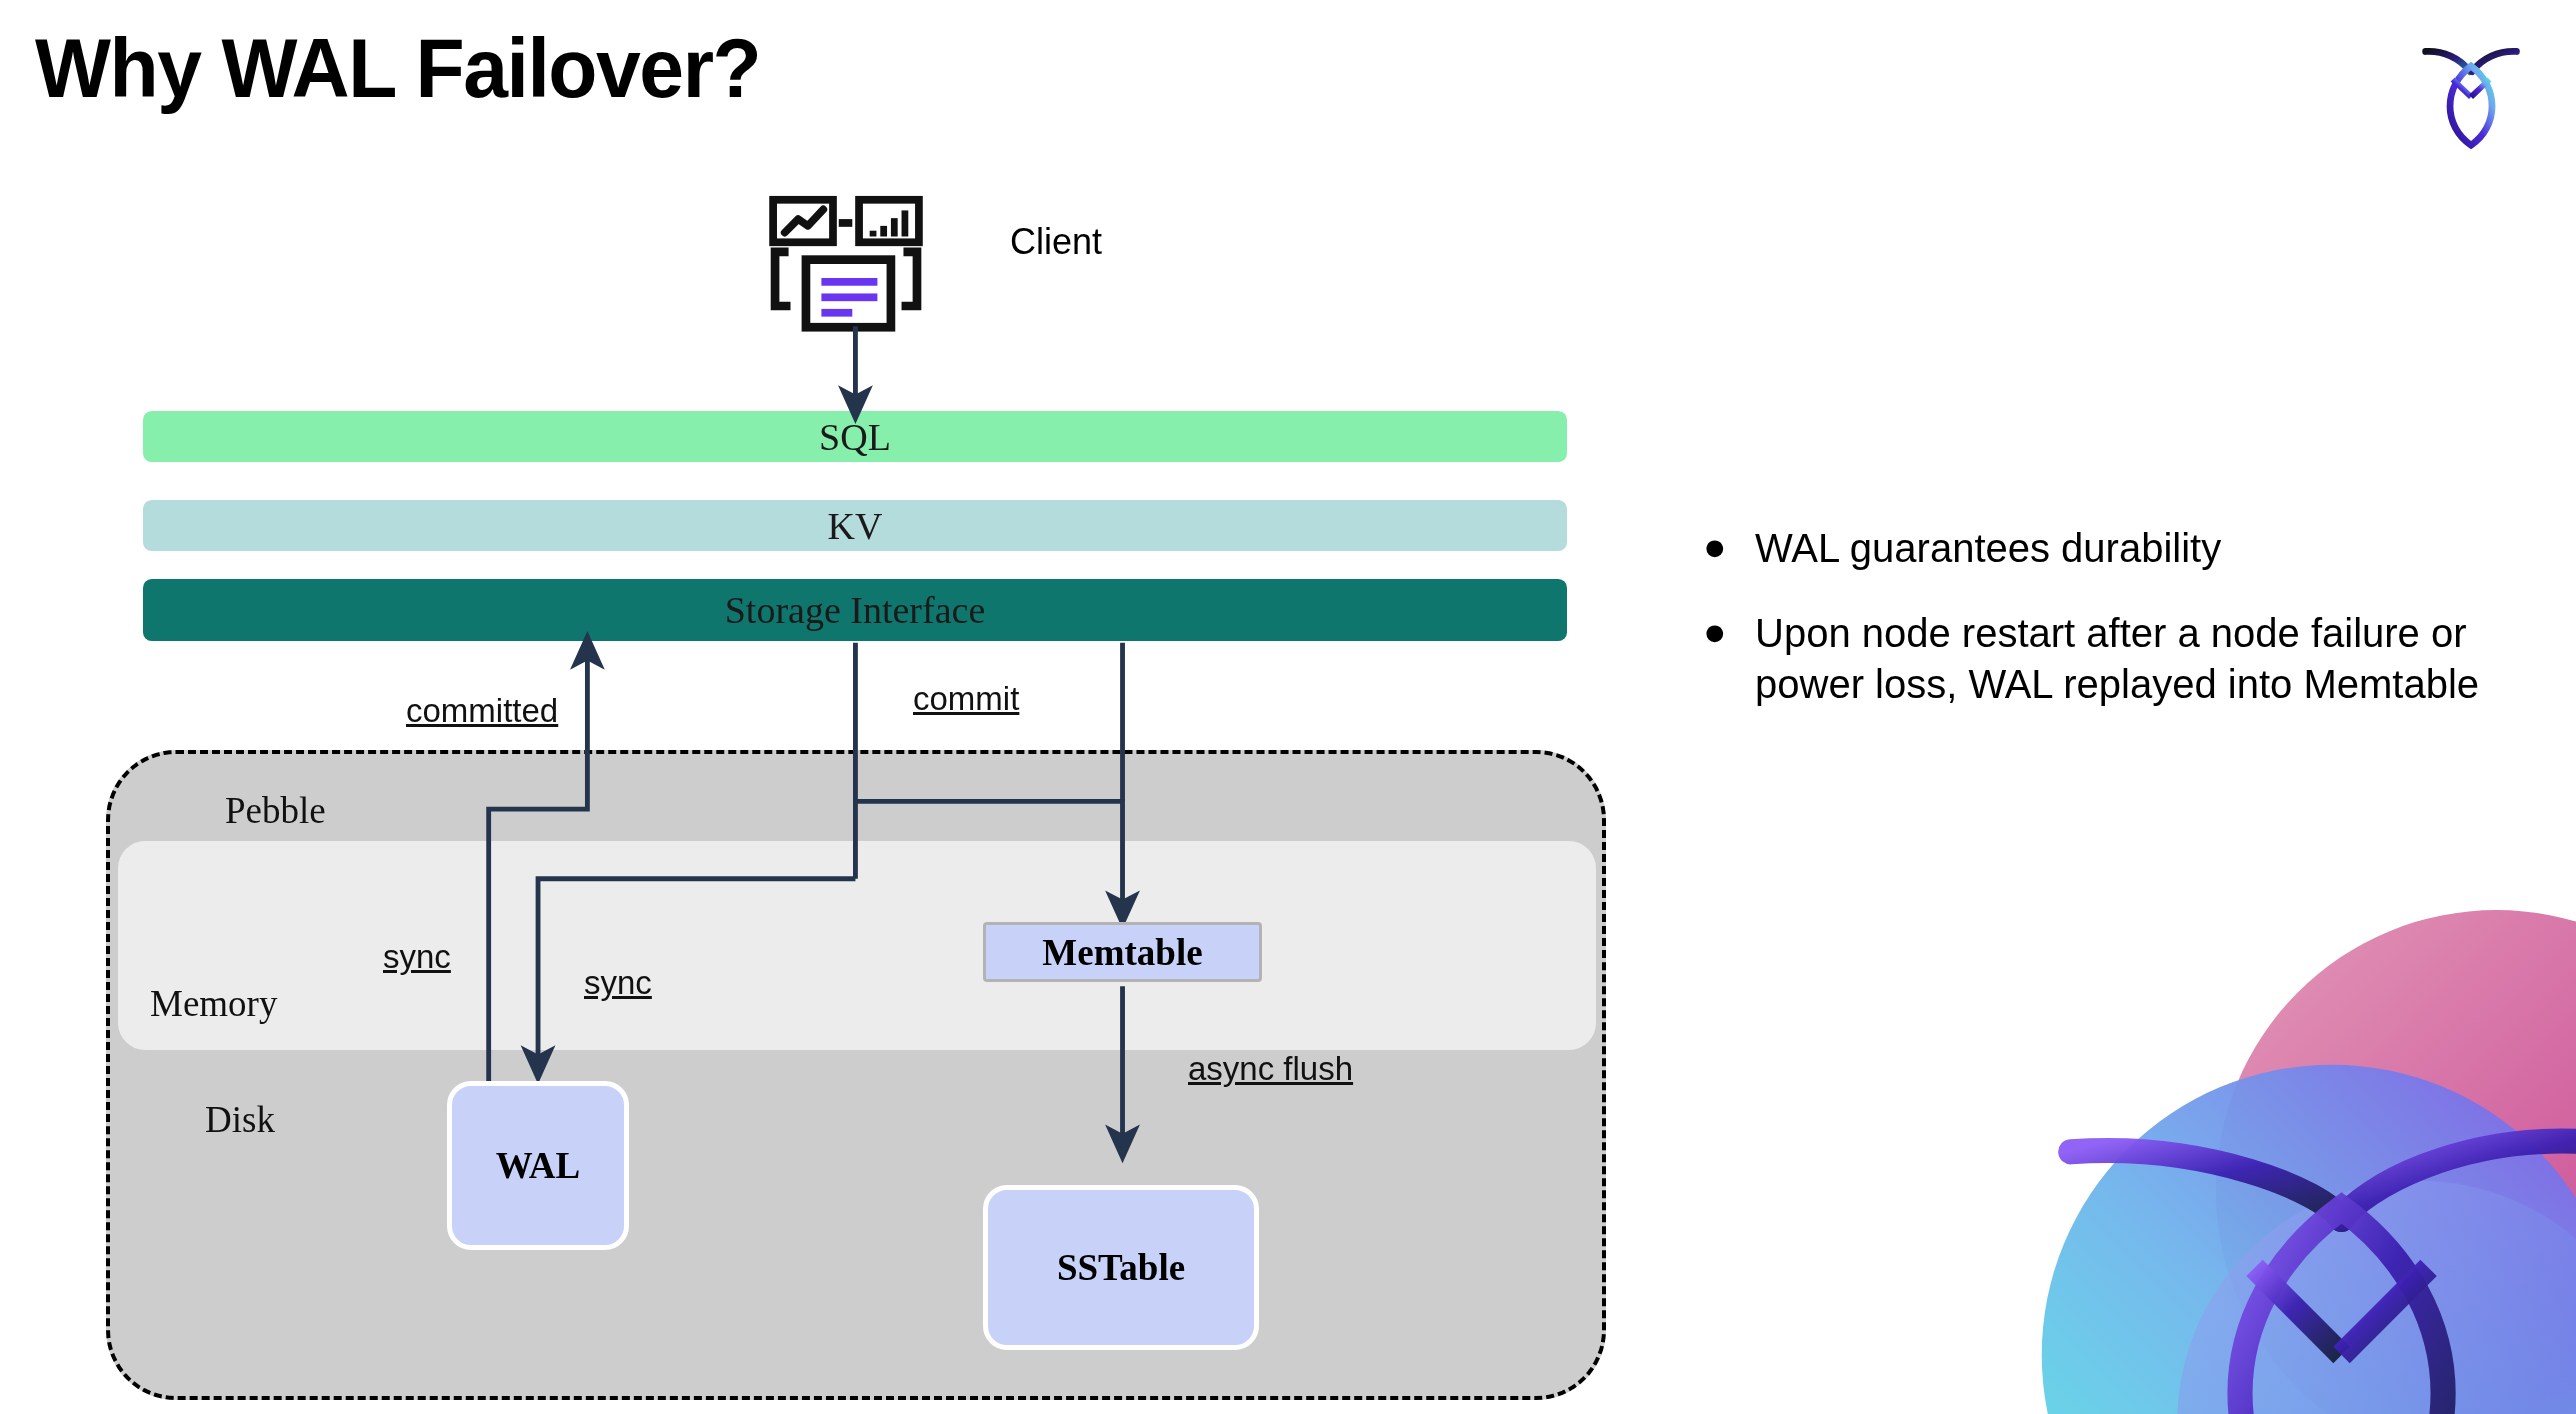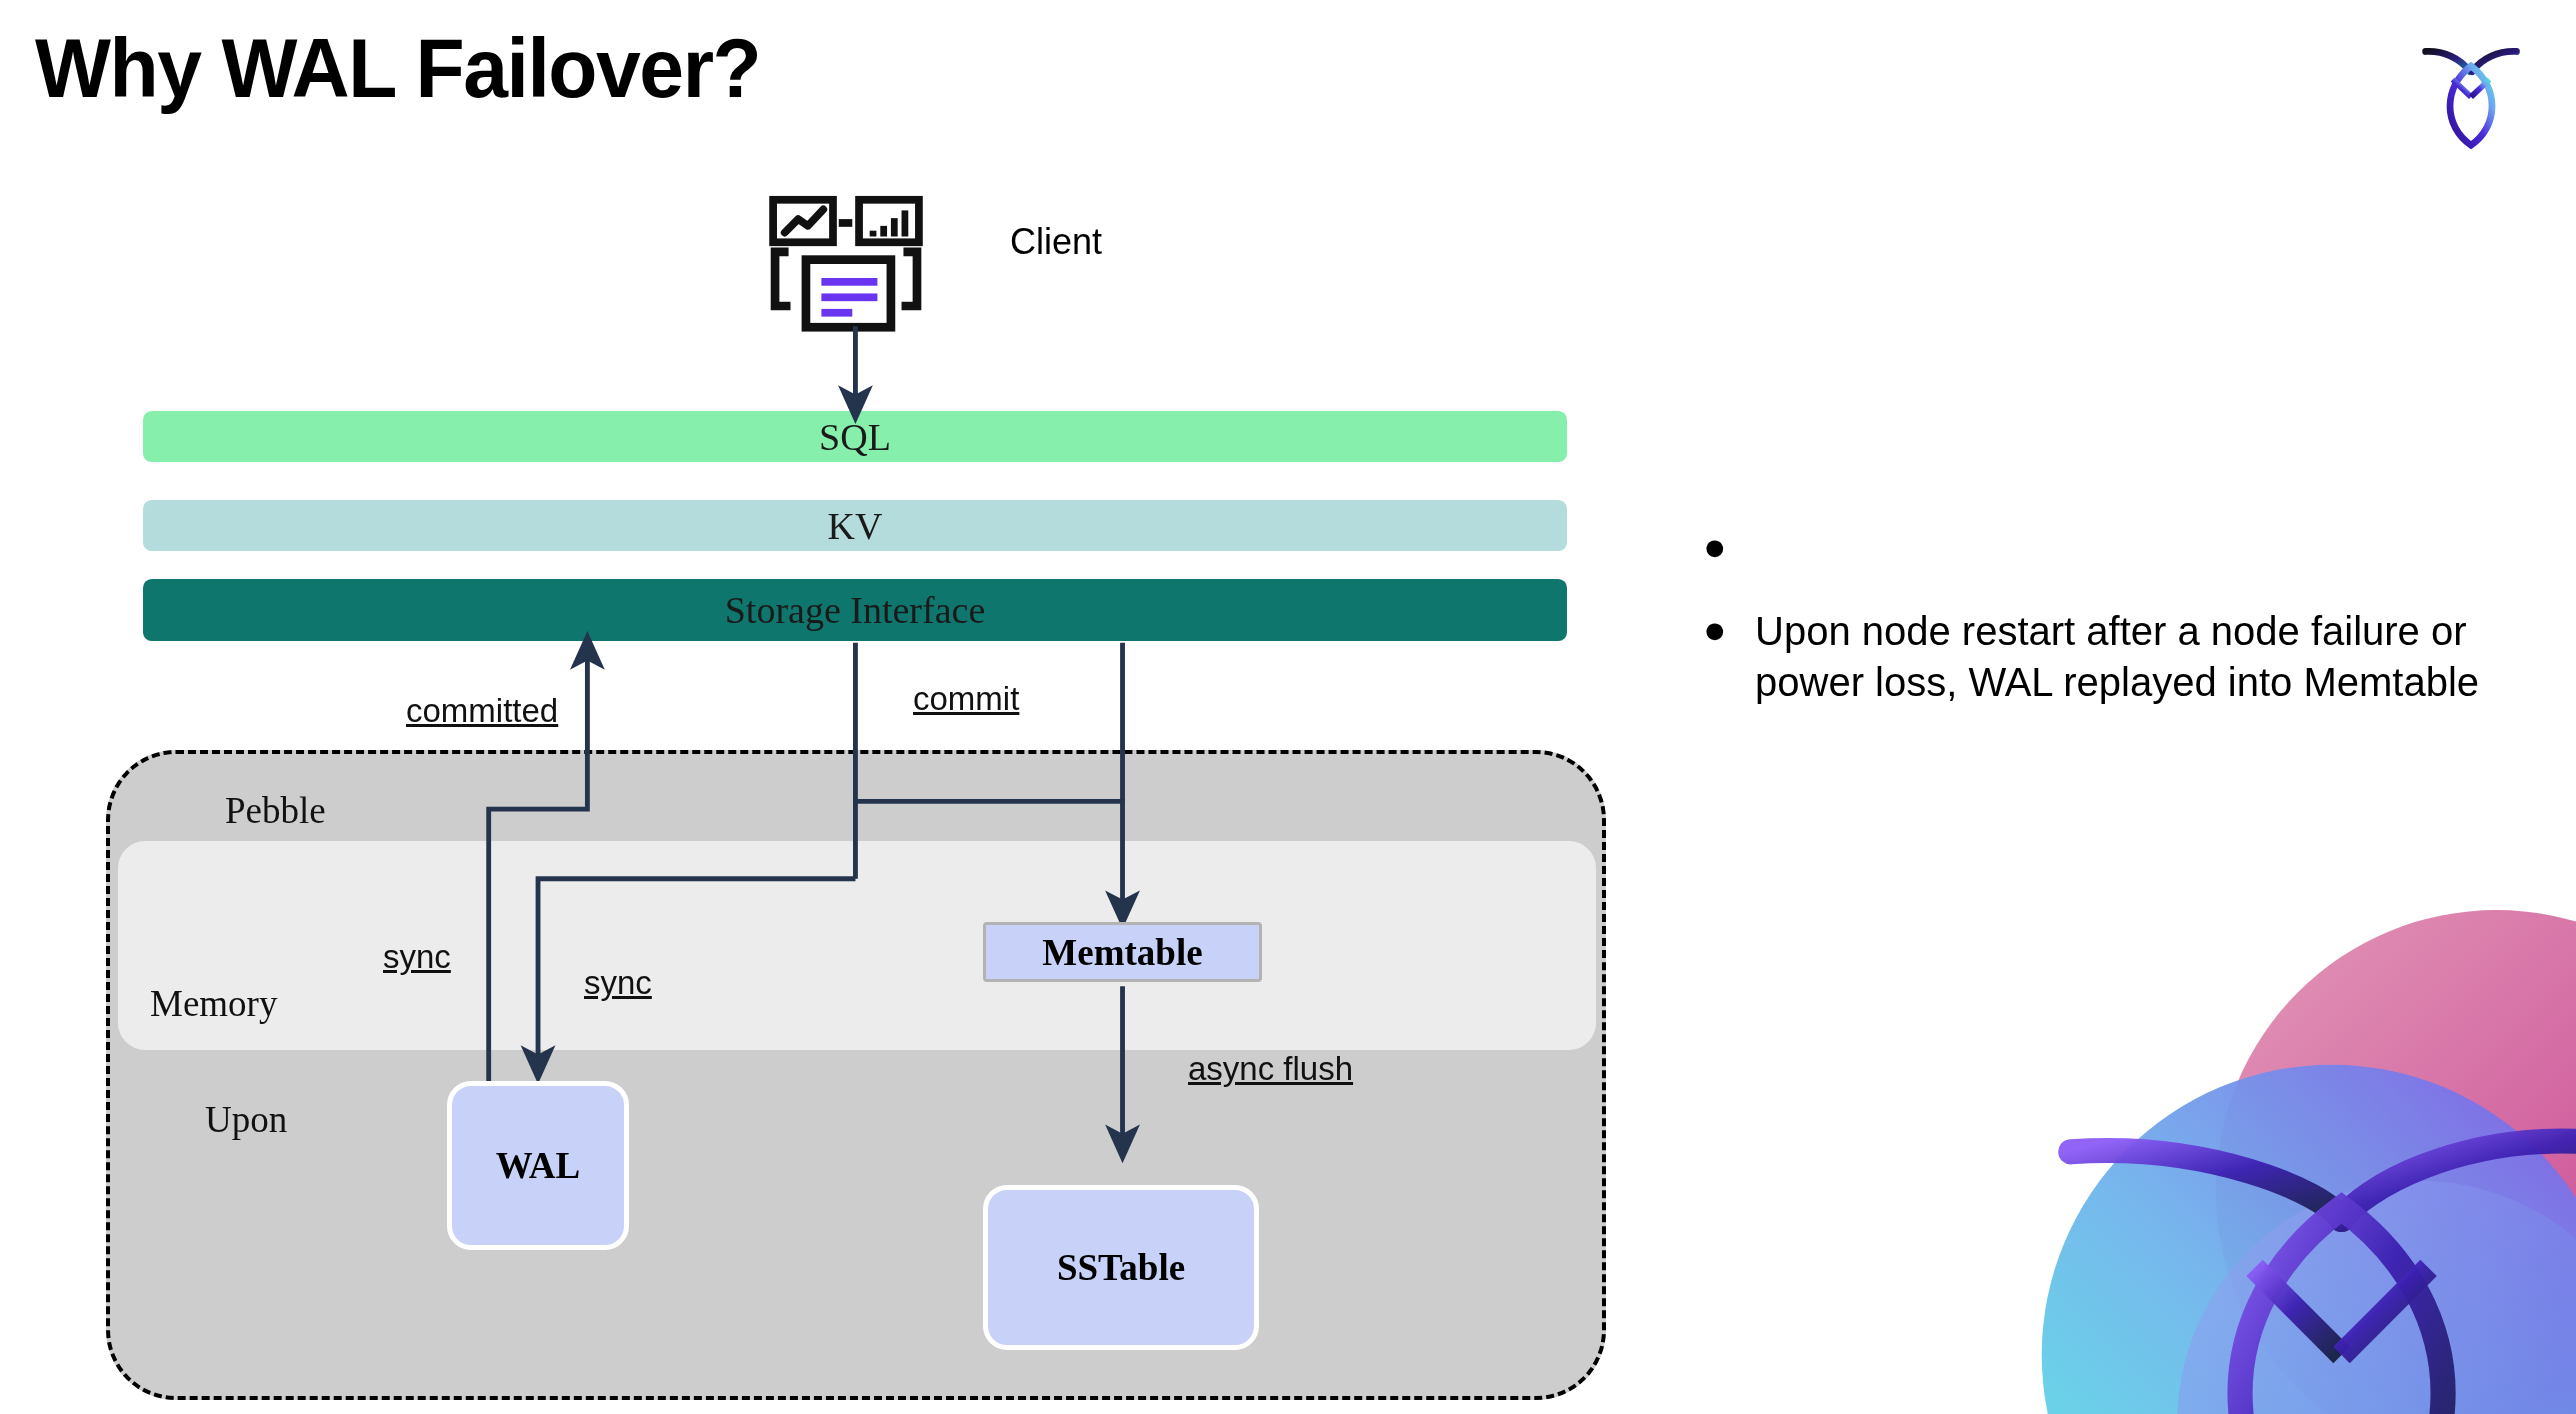--- a/index.html
+++ b/index.html
@@ -165,21 +165,21 @@
   <span>KV</span>
 </div>
 <div class="layer-bar" id="bar-storage">
   <span>Storage Interface</span>
 </div>
 
 <div id="pebble-container"></div>
 <div id="memory-band"></div>
 <div id="pebble-label">Pebble</div>
 <div id="memory-label">Memory</div>
-<div id="disk-label">Upon</div>
+<div id="disk-label">Disk</div>
 
 <svg id="arrow-layer" viewBox="0 0 2662 1462">
   <defs>
     <marker id="arw" markerWidth="9" markerHeight="9" refX="4.4" refY="4.2" orient="auto" markerUnits="strokeWidth">
       <path d="M0.4,0.6 L8.4,4.2 L0.4,7.8 L2.3,4.2 Z" fill="#24344d"></path>
     </marker>
   </defs>
   <g stroke="#24344d" stroke-width="5" fill="none">
 
     <path d="M884,337 L884,418" marker-end="url(#arw)"></path>
@@ -209,20 +209,21 @@
 <div class="node-box" id="node-wal">
   <span>WAL</span>
 </div>
 <div class="node-box" id="node-sstable">
   <span>SSTable</span>
 </div>
 
 <div id="bullet-list">
   <div class="bullet-row">
     <span class="bullet-dot">●</span>
+    <span class="bullet-text">WAL guarantees durability</span>
   </div>
   <div class="bullet-row">
     <span class="bullet-dot">●</span>
     <span class="bullet-text">Upon node restart after a node failure or power loss, WAL replayed into Memtable</span>
   </div>
 </div>
 
 <div id="decor-art">
   <svg viewBox="0 0 700 540" width="677" height="523" aria-hidden="true">
     <defs>

